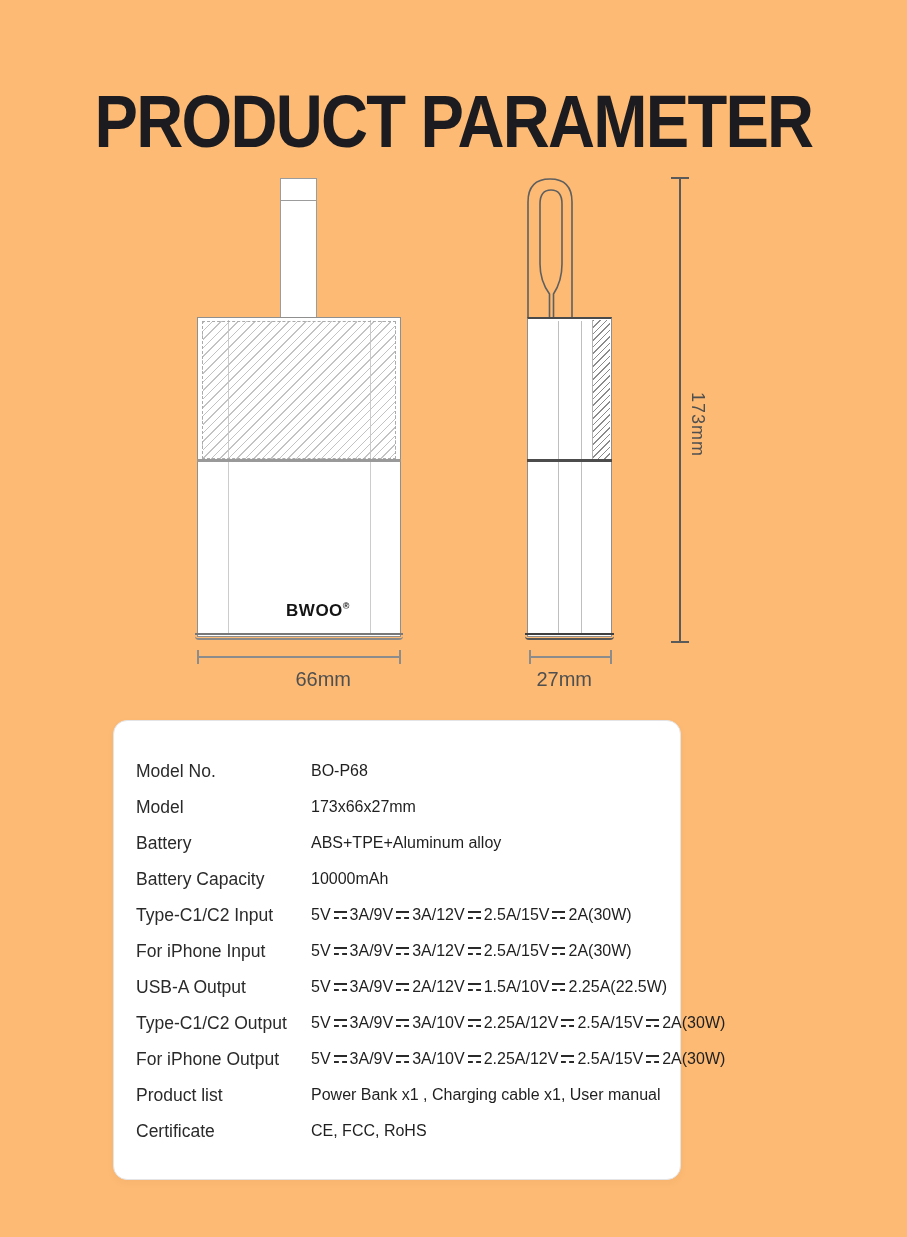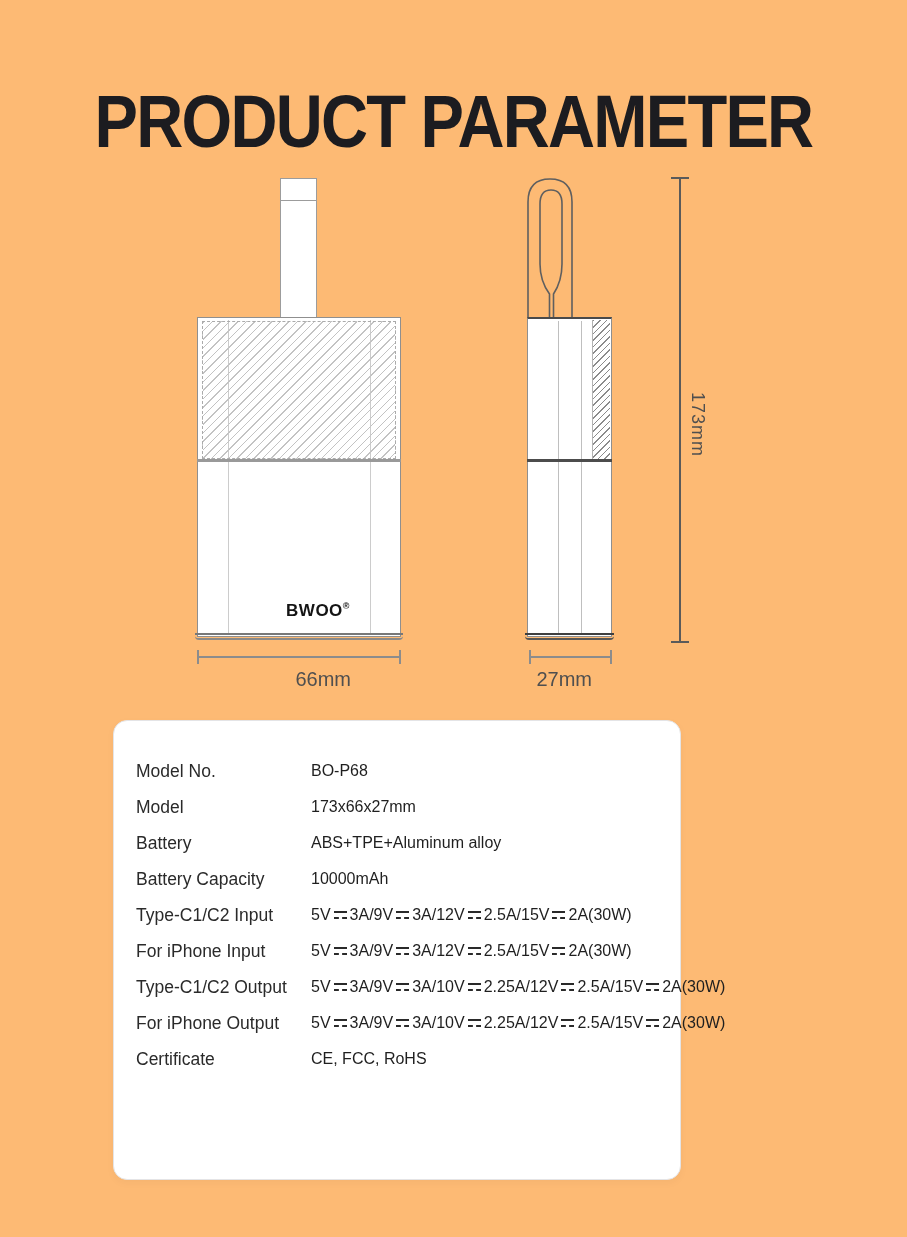--- a/index.html
+++ b/index.html
@@ -145,26 +145,34 @@
         </div>
         <div class="spec-row">
           <div class="spec-label">Type-C1/C2 Input</div>
           <div class="spec-value">5V<span class="dc"></span>3A/9V<span class="dc"></span>3A/12V<span class="dc"></span>2.5A/15V<span class="dc"></span>2A(30W)</div>
         </div>
         <div class="spec-row">
           <div class="spec-label">For iPhone Input</div>
           <div class="spec-value">5V<span class="dc"></span>3A/9V<span class="dc"></span>3A/12V<span class="dc"></span>2.5A/15V<span class="dc"></span>2A(30W)</div>
         </div>
         <div class="spec-row">
+          <div class="spec-label">USB-A Output</div>
+          <div class="spec-value">5V<span class="dc"></span>3A/9V<span class="dc"></span>2A/12V<span class="dc"></span>1.5A/10V<span class="dc"></span>2.25A(22.5W)</div>
+        </div>
+        <div class="spec-row">
           <div class="spec-label">Type-C1/C2 Output</div>
           <div class="spec-value">5V<span class="dc"></span>3A/9V<span class="dc"></span>3A/10V<span class="dc"></span>2.25A/12V<span class="dc"></span>2.5A/15V<span class="dc"></span>2A(30W)</div>
         </div>
         <div class="spec-row">
           <div class="spec-label">For iPhone Output</div>
           <div class="spec-value">5V<span class="dc"></span>3A/9V<span class="dc"></span>3A/10V<span class="dc"></span>2.25A/12V<span class="dc"></span>2.5A/15V<span class="dc"></span>2A(30W)</div>
+        </div>
+        <div class="spec-row">
+          <div class="spec-label">Product list</div>
+          <div class="spec-value">Power Bank x1 , Charging cable x1, User manual</div>
         </div>
         <div class="spec-row">
           <div class="spec-label">Certificate</div>
           <div class="spec-value">CE, FCC, RoHS</div>
         </div>
       </div>
   </div>
 
 </div>
 

